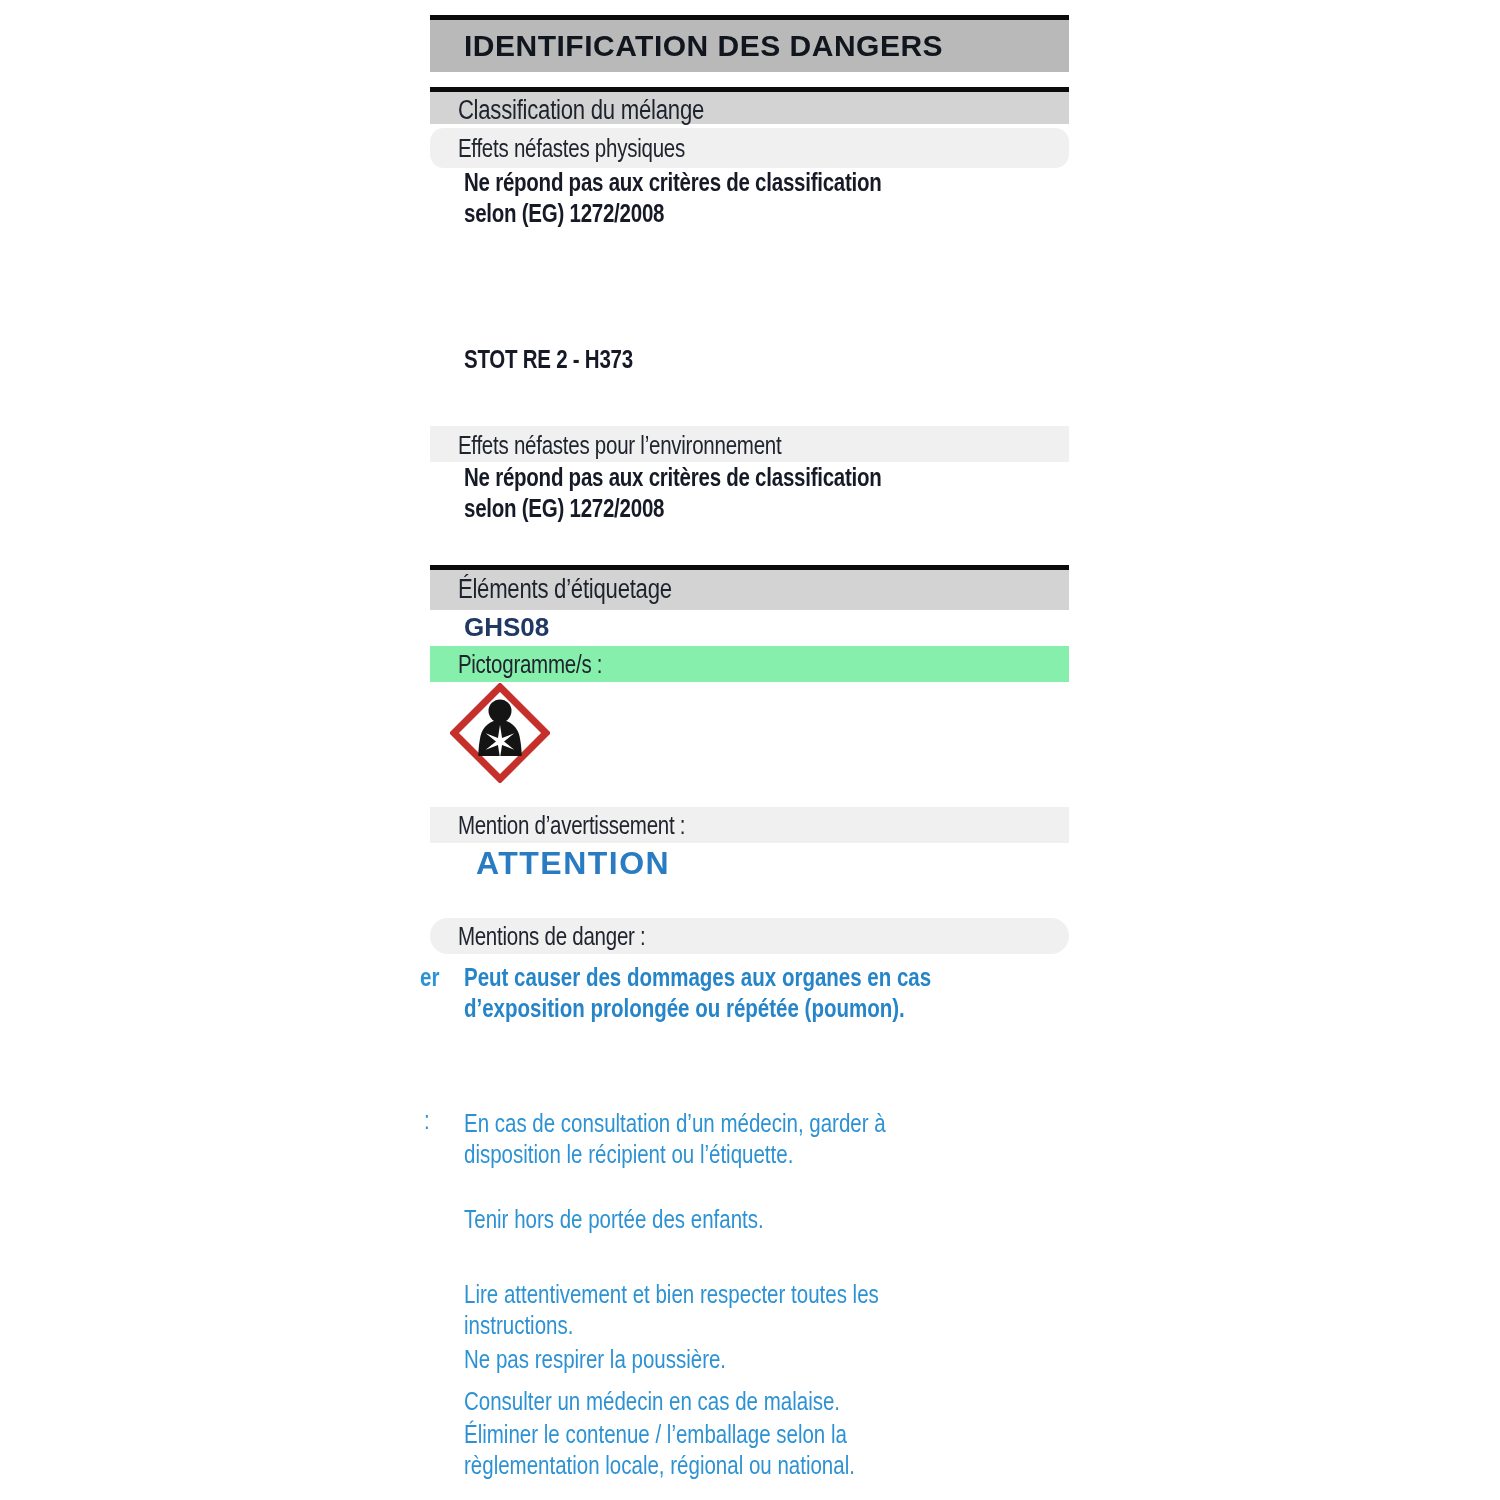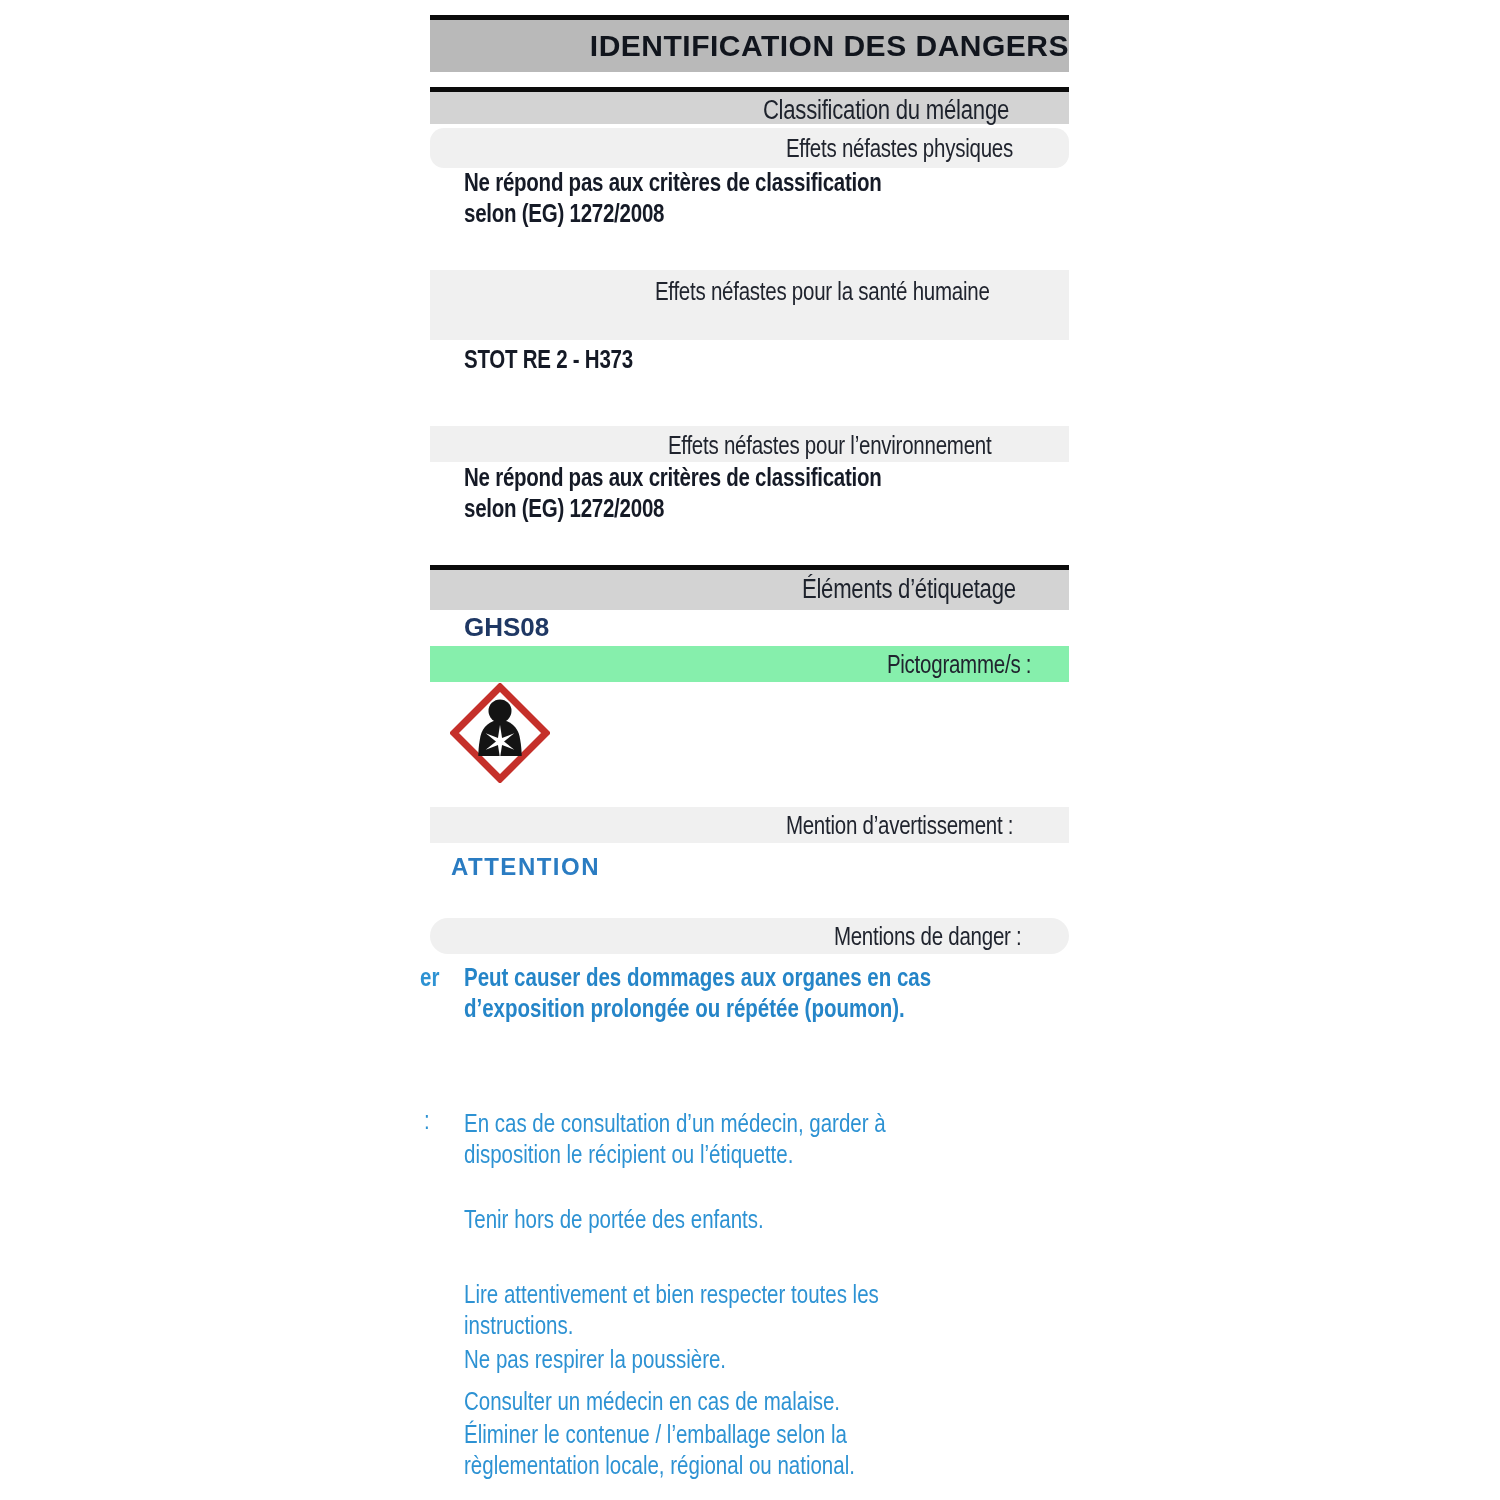--- a/index.html
+++ b/index.html
@@ -7,21 +7,21 @@
     position:relative;
     width:1500px;height:1500px;
     background:#ffffff;
     font-family:"Liberation Sans", sans-serif;
     overflow:hidden;
     color:var(--dark-text,#161b26);
   }
   .col{position:absolute;left:430px;top:0;width:639px;height:1500px;}
   .rule{position:absolute;left:0;width:639px;height:5px;background:#0b0b0b;}
   .tick{position:absolute;width:9px;height:5px;background:#141414;}
-  .bar{position:absolute;left:0;width:639px;box-sizing:border-box;text-align:right;}
+  .bar{position:absolute;left:0;width:639px;box-sizing:border-box;}
   .bar-header{background:var(--header-bar,#b9b9b9);}
   .bar-section{background:var(--section-bar,#d3d3d3);}
   .bar-row{background:var(--row-bar,#f0f0f0);}
   .lbl{
     display:inline-block;
     padding-left:34px;
     white-space:nowrap;
     transform:scaleX(0.82);
     transform-origin:0 0;
     letter-spacing:-0.3px;
@@ -37,24 +37,23 @@
     position:absolute;left:34px;white-space:nowrap;
     font-size:25px;font-weight:bold;color:var(--dark-text,#151a26);
     transform:scaleX(0.82);transform-origin:0 0;letter-spacing:-0.3px;
     line-height:31px;
   }
   .ghs-code{
     position:absolute;left:34px;white-space:nowrap;
     font-size:26px;font-weight:bold;color:var(--ghs-code-text,#1f3864);
   }
   .signal{
-    position:absolute;left:21px;white-space:nowrap;
-    font-size:24px;font-weight:bold;color:var(--signal-blue,#2a7cc2);
+    position:absolute;left:46px;white-space:nowrap;
+    font-size:32px;font-weight:bold;color:var(--signal-blue,#2a7cc2);
     letter-spacing:1.5px;
-    margin-top:8px;
   }
   .hazard{
     position:absolute;left:34px;white-space:nowrap;
     font-size:25px;font-weight:bold;color:var(--hazard-blue,#2585c8);
     transform:scaleX(0.82);transform-origin:0 0;line-height:31px;
   }
   .prec{
     position:absolute;left:34px;white-space:nowrap;
     font-size:25px;font-weight:500;color:var(--precaution-blue,#2d92d3);
     transform:scaleX(0.82);transform-origin:0 0;line-height:31px;
@@ -85,23 +84,20 @@
     <div class="bar bar-section" style="top:92px;height:32px;">
       <span class="lbl h2-text" style="margin-top:3px;">Classification du mélange</span>
     </div>
 
     <div class="bar bar-row" style="top:128px;height:40px;border-radius:14px;">
       <span class="lbl row-text" style="margin-top:6px;">Effets néfastes physiques</span>
     </div>
     <div class="val" style="top:167px;">Ne répond pas aux critères de classification</div>
     <div class="val" style="top:198px;">selon (EG) 1272/2008</div>
 
-    <div class="bar bar-row" style="top:270px;height:70px;">
-      <span class="lbl row-text" style="margin-top:7px;">Effets néfastes pour la santé humaine</span>
-    </div>
     <div class="val" style="top:344px;">STOT RE 2 - H373</div>
 
     <div class="bar bar-row" style="top:426px;height:36px;">
       <span class="lbl row-text" style="margin-top:5px;">Effets néfastes pour l’environnement</span>
     </div>
     <div class="val" style="top:462px;">Ne répond pas aux critères de classification</div>
     <div class="val" style="top:493px;">selon (EG) 1272/2008</div>
 
     <div class="rule" style="top:565px;"></div>
     <div class="tick" style="top:570px;left:14px;"></div>

